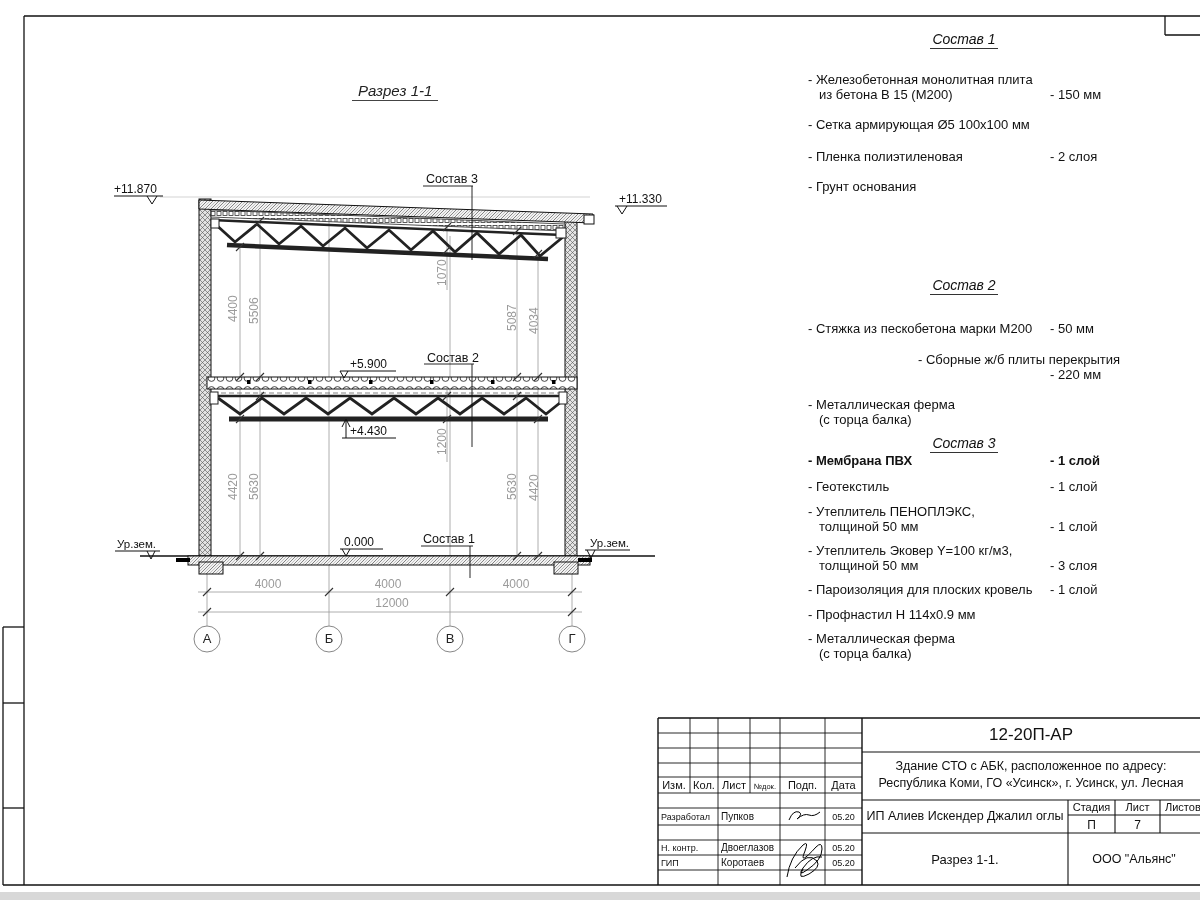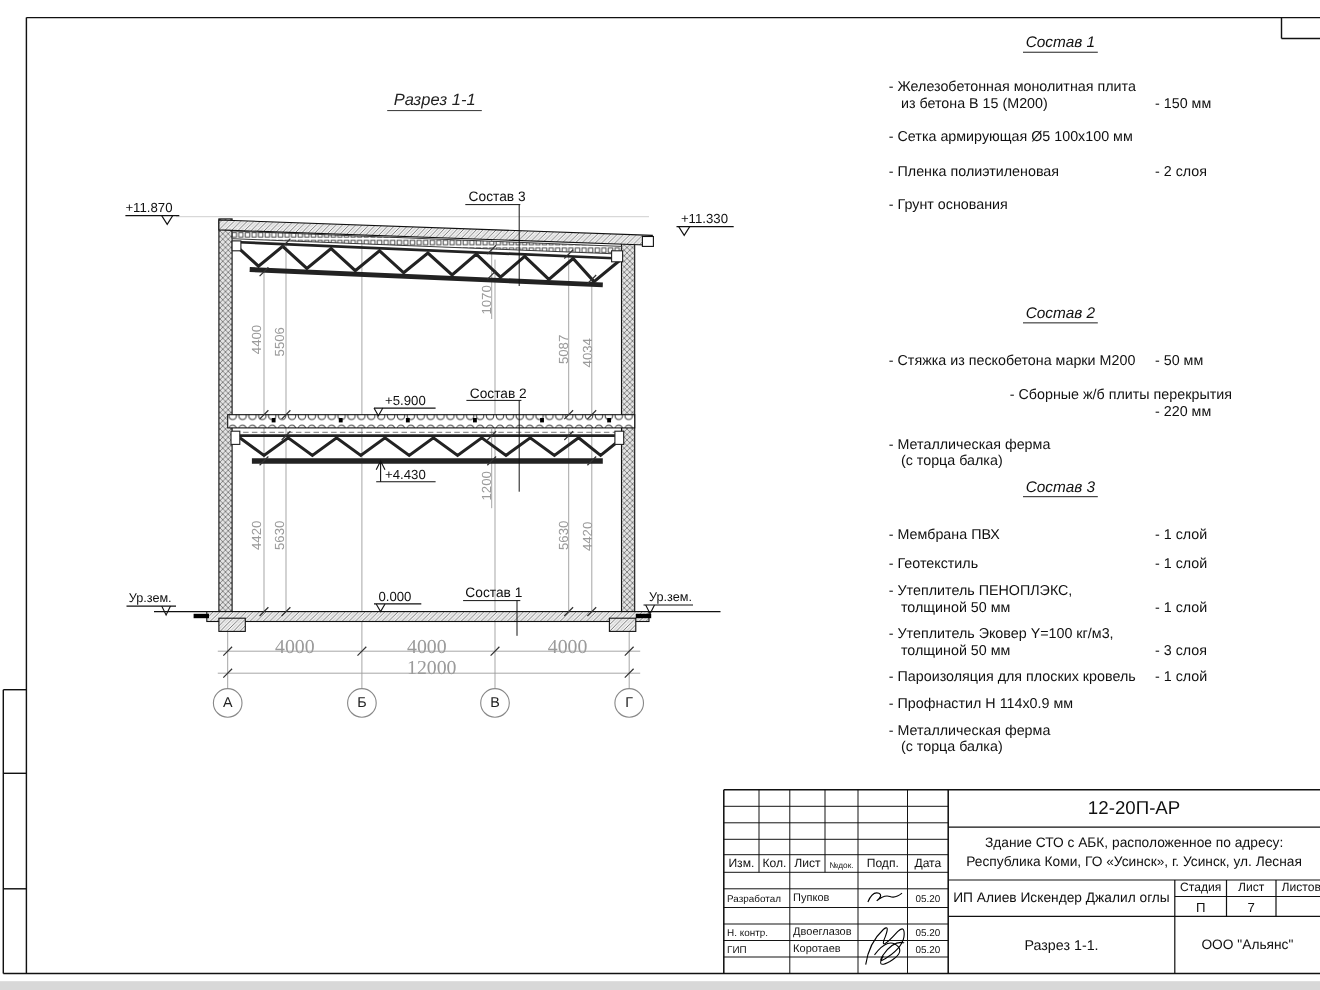--- a/index.html
+++ b/index.html
@@ -1,20 +1,20 @@
 <!DOCTYPE html>
 <html><head>
 <meta charset="utf-8">
 <style>
   html,body{margin:0;padding:0;background:#fff;}
   .page{position:relative;width:1200px;height:900px;background:#fff;overflow:hidden;
         font-family:"Liberation Sans",sans-serif;color:#111;}
   svg{position:absolute;left:0;top:0;}
   .ov{position:absolute;white-space:pre;line-height:1.15;}
-  .dim{color:#9b9b9b;font-size:18px;font-family:Liberation Serif, serif;}
+  .dim{color:#9b9b9b;font-size:12px;}
   .vdim{color:#9b9b9b;font-size:12px;transform:rotate(-90deg);transform-origin:left top;}
   .elev{font-size:12px;color:#111;}
   .callout{font-size:12.5px;color:#111;}
   .axis{font-size:13px;color:#222;width:20px;text-align:center;}
   .sec-title{font-style:italic;font-size:15px;color:#222;border-bottom:1px solid #444;padding:0 6px 1px 6px;}
   
   .spec{position:absolute;width:312px;}
   .spec-h{text-align:center;margin-bottom:0;}
   .spec-h span{display:inline-block;font-style:italic;font-size:14px;border-bottom:1px solid #333;padding:0 2px 1px 2px;}
   .spec-item{display:flex;align-items:flex-end;font-size:13px;line-height:15px;}
@@ -277,21 +277,21 @@
     <div class="spec-val">- 220 мм</div>
   </div>
   <div class="spec-item" style="margin-top:15px;">
     <div class="spec-name"><span>- Металлическая ферма</span><span class="l2">(с торца балка)</span></div>
     <div class="spec-val"></div>
   </div>
 </div>
 
 <div class="spec" style="left:808px;top:434px;">
   <div class="spec-h"><span>Состав 3</span></div>
-  <div class="spec-item" style="margin-top:26px;">
+  <div class="spec-item" style="font-weight:bold;">
     <div class="spec-name"><span>- Мембрана ПВХ</span></div>
     <div class="spec-val">- 1 слой</div>
   </div>
   <div class="spec-item" style="margin-top:11px;">
     <div class="spec-name"><span>- Геотекстиль</span></div>
     <div class="spec-val">- 1 слой</div>
   </div>
   <div class="spec-item" style="margin-top:10px;">
     <div class="spec-name"><span>- Утеплитель ПЕНОПЛЭКС,</span><span class="l2">толщиной 50 мм</span></div>
     <div class="spec-val">- 1 слой</div>

